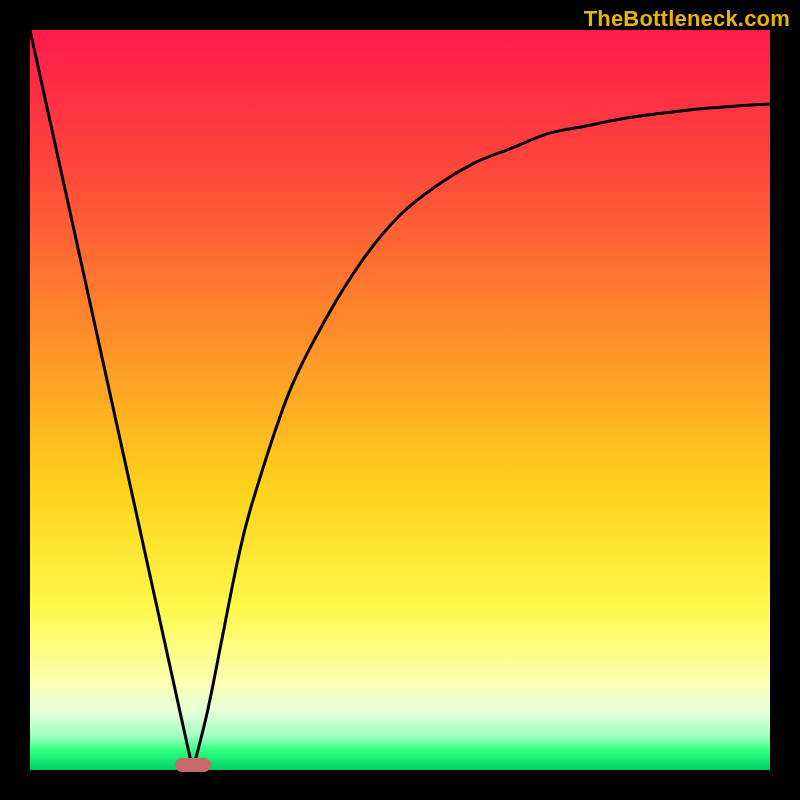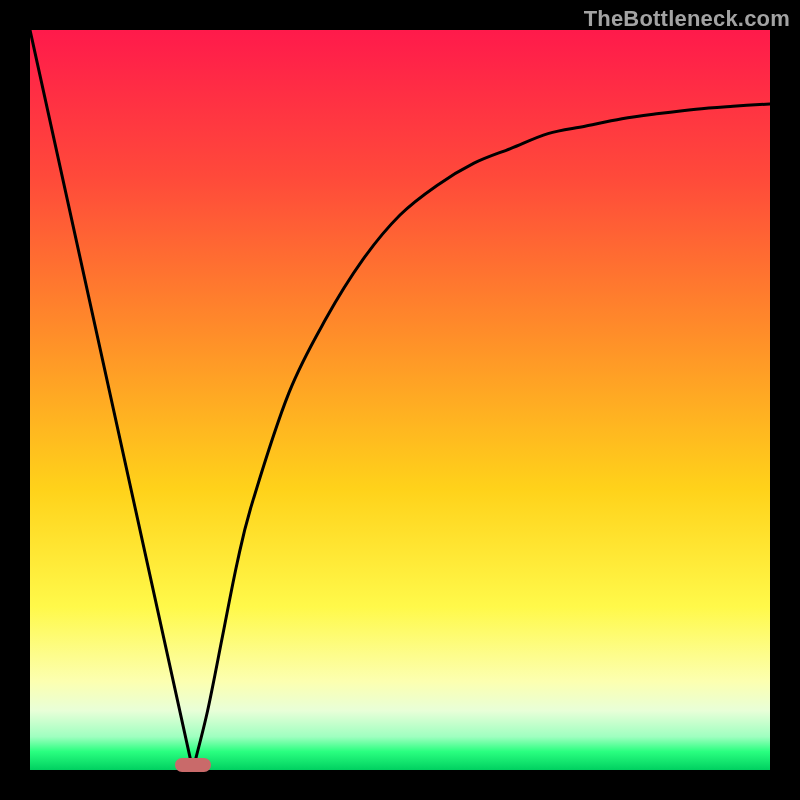--- a/index.html
+++ b/index.html
@@ -24,21 +24,21 @@
     left: 0;
     top: 0;
     width: 740px;
     height: 740px;
     
   }
   .watermark {
     position: absolute;
     top: 6px;
     right: 10px;
-    color: #a3a3a3;
+    color: #eab308;
     font-size: 22px;
     font-weight: 600;
     letter-spacing: 0.2px;
     user-select: none;
   }
   .target-marker {
     position: absolute;
     width: 36px;
     height: 14px;
     background: #c96a6a;

